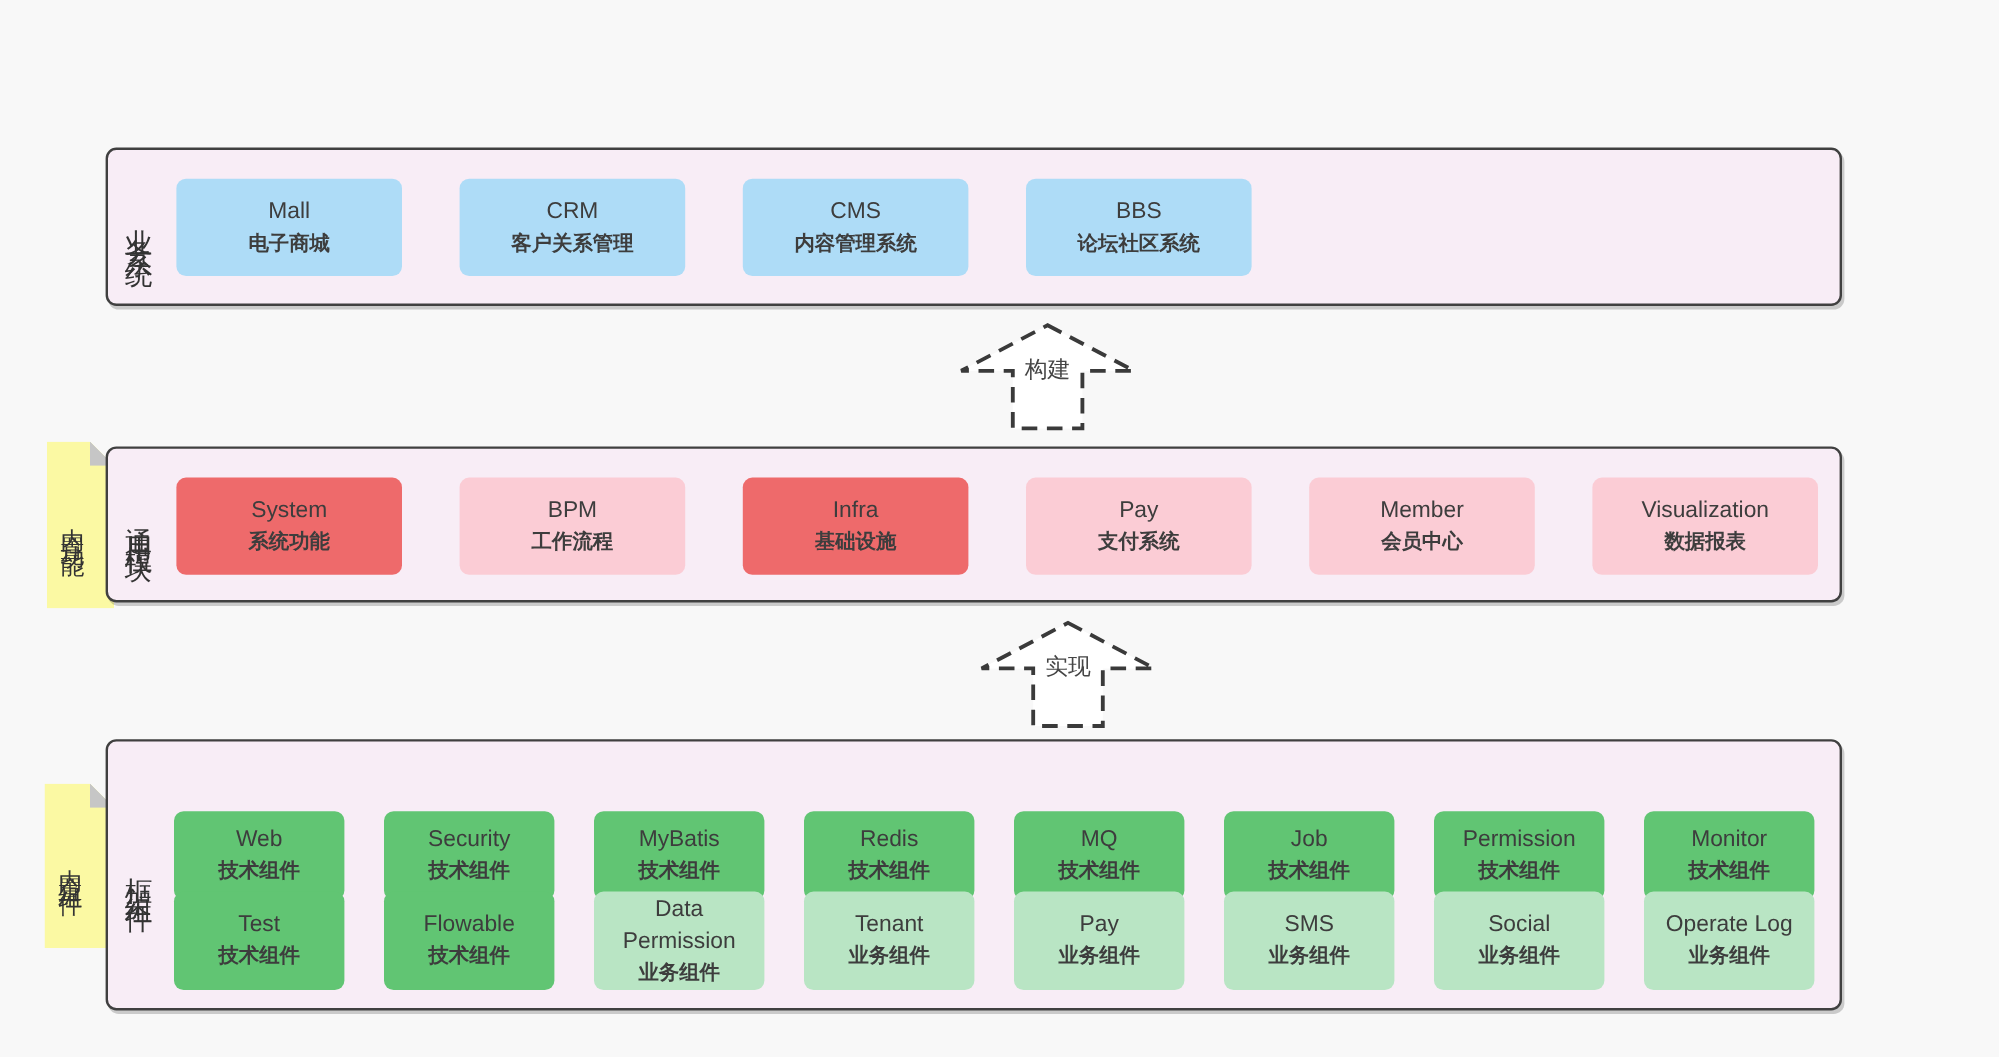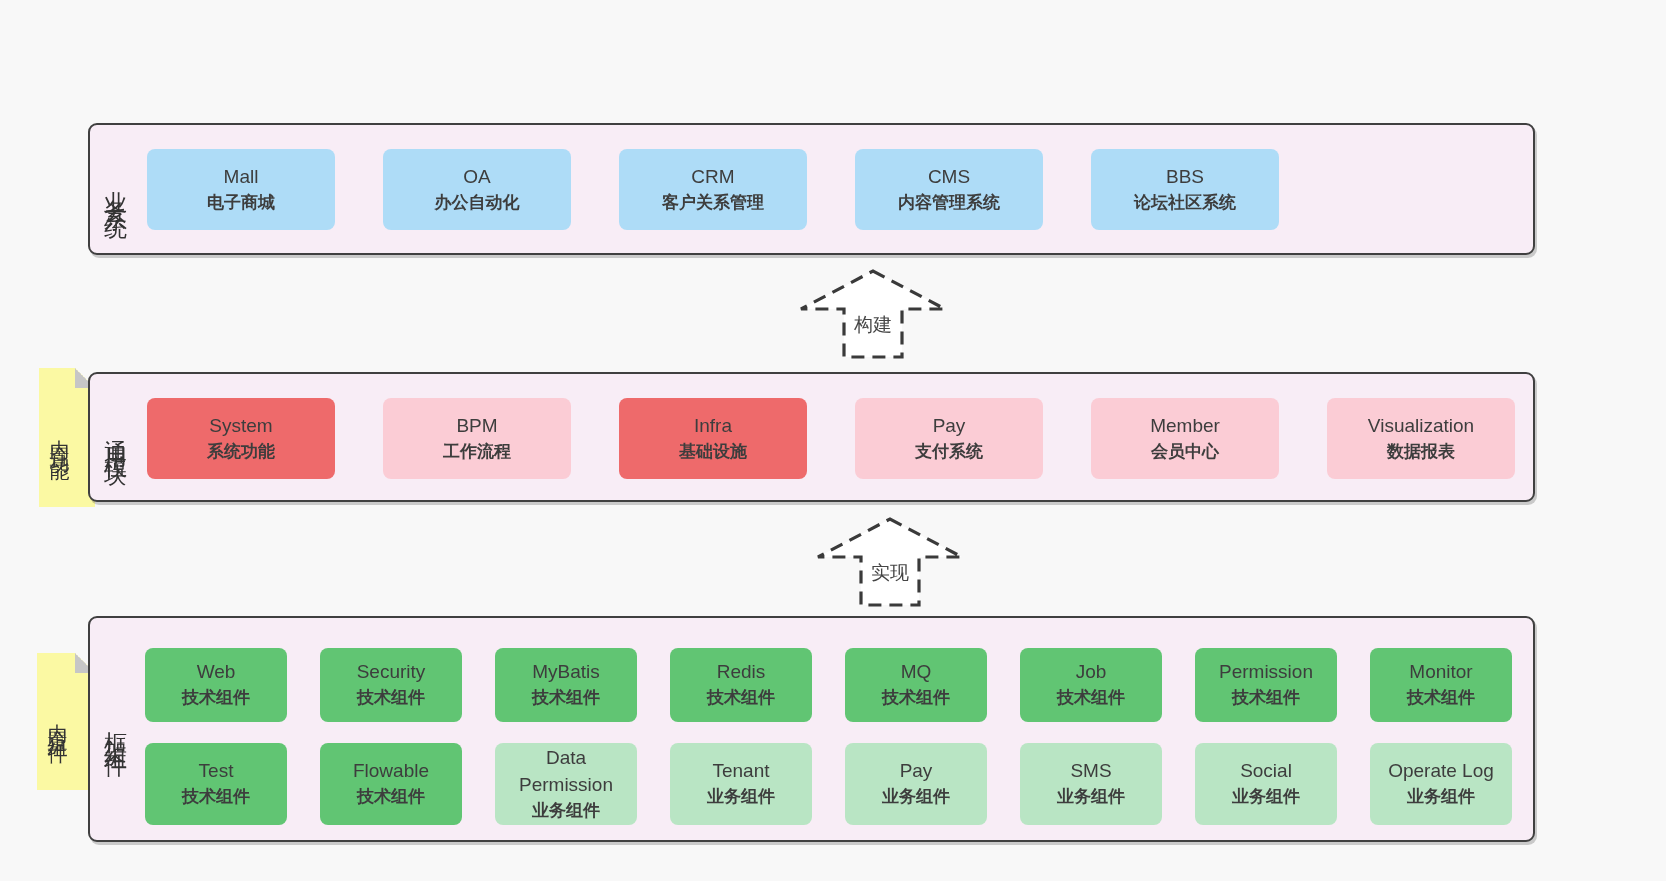--- a/index.html
+++ b/index.html
@@ -42,21 +42,21 @@
   .row-8 { left:55px; gap:33px; }
   #sec-components .row-a { top:30px; }
   #sec-components .row-b { top:125px; }
 
   .box {
     border-radius:8px;
     display:flex; flex-direction:column; justify-content:center; align-items:center;
     text-align:center; line-height:1.42; box-sizing:border-box; padding:0 6px;
   }
   .row-6 .box { width:188px; height:81px; }
-  .row-a .box { width:142px; height:74px; }
+  .row-a .box { width:142px; height:74px;margin-top:28px; }
   .row-b .box { width:142px; height:82px; }
   .box .en { font-size:19px; }
   .box .zh { font-size:17px;font-weight:bold; }
 
   .blue       { background:var(--box-blue,#aedcf7); }
   .red        { background:var(--box-red,#ee6a6b); }
   .pink       { background:var(--box-pink,#fbccd5); }
   .green      { background:var(--box-green,#61c573); }
   .lightgreen { background:var(--box-light-green,#b9e5c4); }
 
@@ -78,39 +78,35 @@
     writing-mode:vertical-rl; text-orientation:upright;
     font-size:20px; letter-spacing:7px; color:#333; white-space:nowrap;
   }
 
   
   .arrow { position:absolute; width:150px; height:92px; z-index:2; }
   #arrow-build     { left:798px; top:268px; }
   #arrow-implement { left:815px; top:516px; }
   .arrow svg { display:block; }
   .arrow .arrow-label {
-    position:absolute; top:44px; left:0; width:100%;
+    position:absolute; top:27px; left:0; width:100%;
     text-align:center; font-size:19px; color:#454545;
   }
 </style>
 </head>
 <body>
 
 <div class="canvas">
 
   <div class="section" id="sec-business">
     <div class="v-label">业务系统</div>
     <div class="box-row row-6">
       <div class="box blue">
         <div class="en">Mall</div>
         <div class="zh">电子商城</div>
-      </div>
-      <div class="box blue">
-        <div class="en">OA</div>
-        <div class="zh">办公自动化</div>
       </div>
       <div class="box blue">
         <div class="en">CRM</div>
         <div class="zh">客户关系管理</div>
       </div>
       <div class="box blue">
         <div class="en">CMS</div>
         <div class="zh">内容管理系统</div>
       </div>
       <div class="box blue">

